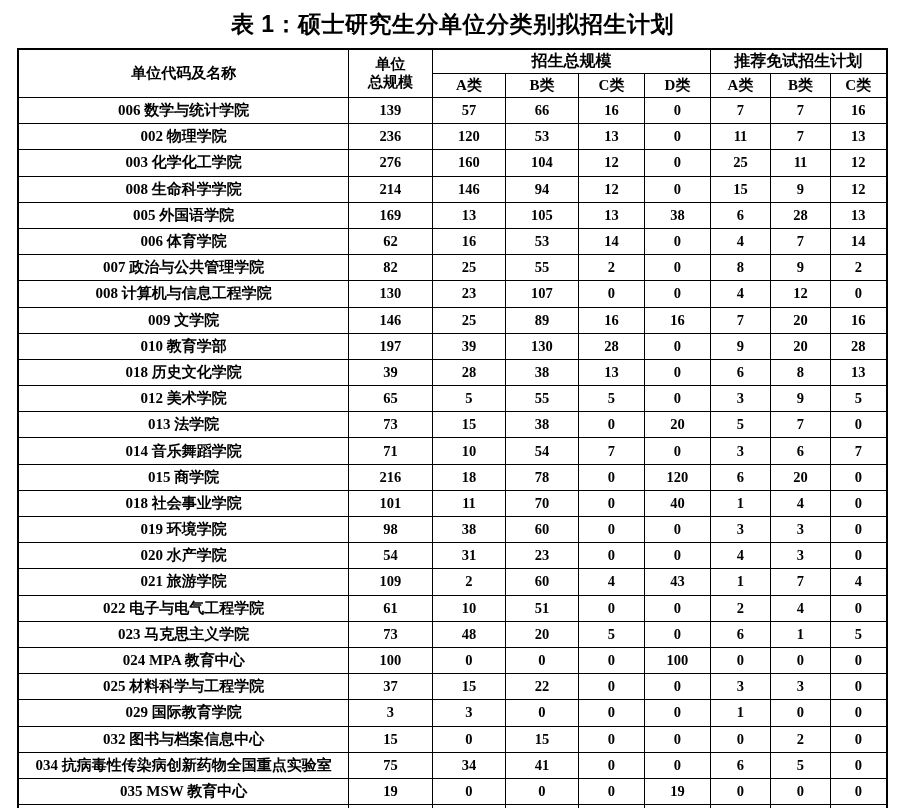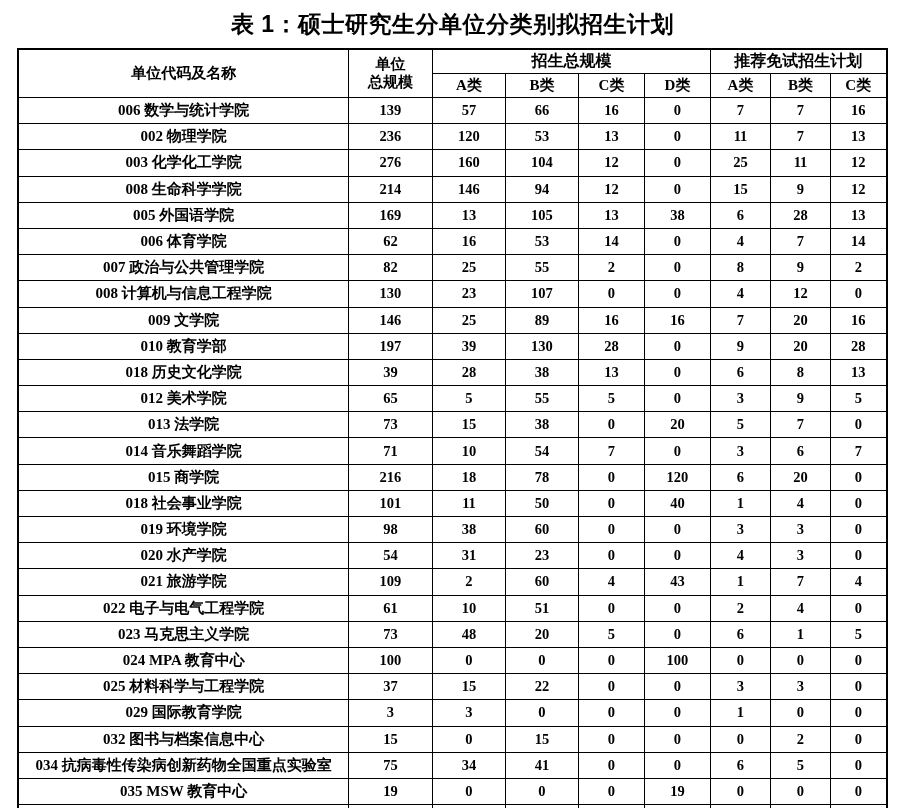--- a/index.html
+++ b/index.html
@@ -285,21 +285,21 @@
           <td class="num">0</td>
           <td class="num">120</td>
           <td class="num">6</td>
           <td class="num">20</td>
           <td class="num">0</td>
         </tr>
         <tr>
           <td class="unit">018 社会事业学院</td>
           <td class="num">101</td>
           <td class="num">11</td>
-          <td class="num">50</td>
+          <td class="num">70</td>
           <td class="num">0</td>
           <td class="num">40</td>
           <td class="num">1</td>
           <td class="num">4</td>
           <td class="num">0</td>
         </tr>
         <tr>
           <td class="unit">019 环境学院</td>
           <td class="num">98</td>
           <td class="num">38</td>

